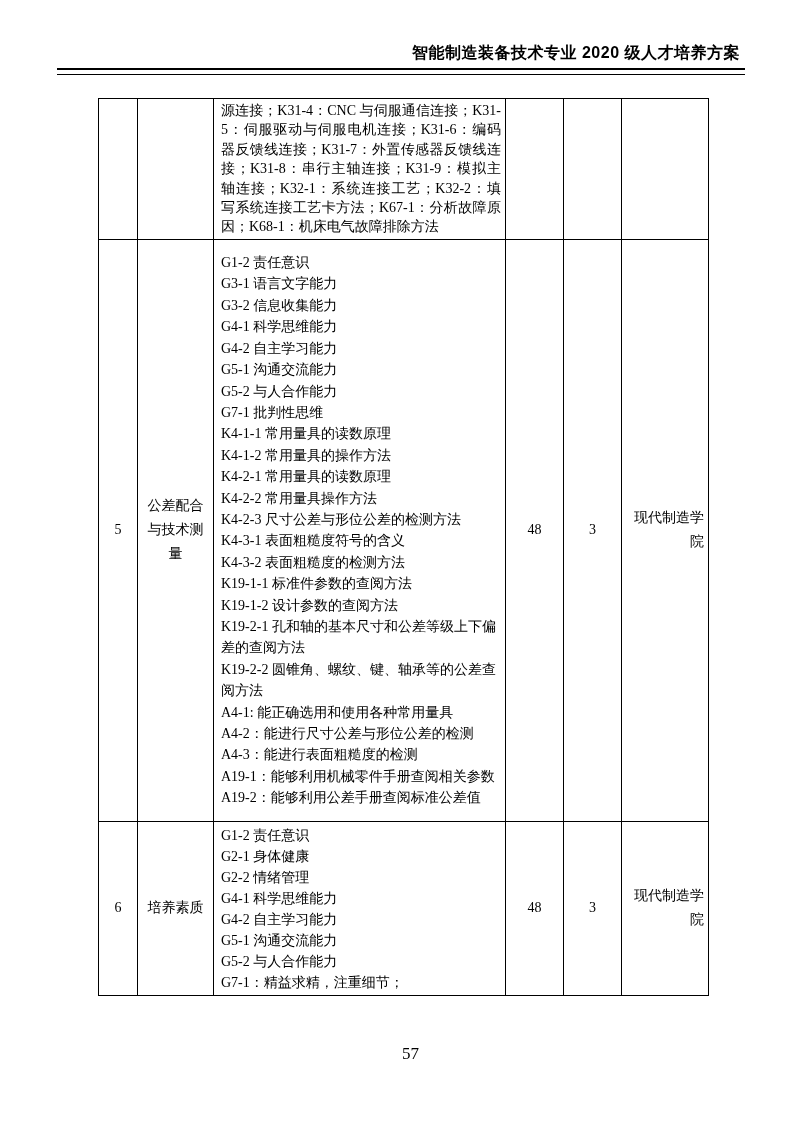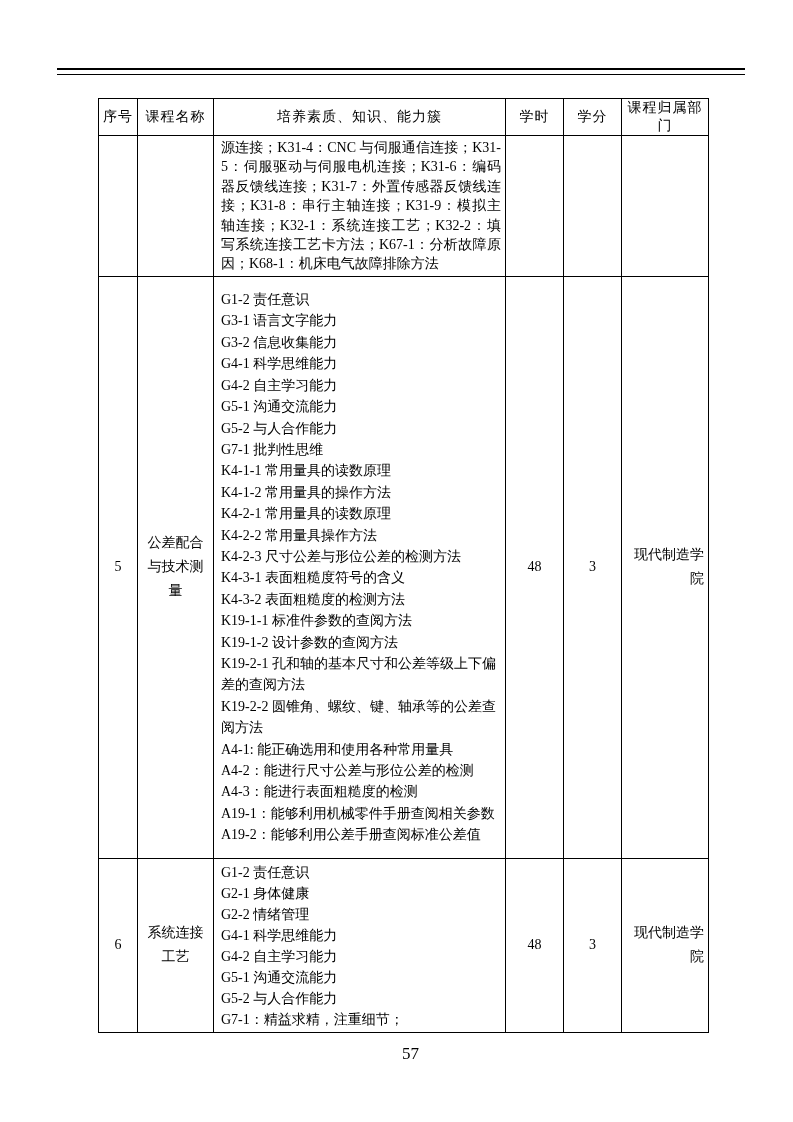--- a/index.html
+++ b/index.html
@@ -90,42 +90,35 @@
     width: 100%;
     text-align: center;
     font-size: 17px;
   }
 </style>
 </head>
 <body>
 
 <div class="page">
 
+  <div class="doc-header-title">智能制造装备技术专业 2020 级人才培养方案</div>
 
   <div class="header-rule"></div>
 
   <table class="courses">
     <colgroup>
       <col class="w-no">
         <col class="w-course">
         <col class="w-content">
       <col class="w-hours">
         <col class="w-credits">
         <col class="w-dept">
     </colgroup>
 
     <tbody>
-        <tr class="hdr">
-      <th class="col-h">序号</th>
-      <th class="col-h">课程名称</th>
-      <th class="col-h">培养素质、知识、能力簇</th>
-      <th class="col-h">学时</th>
-      <th class="col-h">学分</th>
-      <th class="col-h">课程归属部门</th>
-    </tr>
 
     <tr class="row-4c">
       <td class="c-center"></td>
       <td class="c-course"></td>
       <td class="c-content">
         <div class="txt">源连接；K31-4：CNC 与伺服通信连接；K31-5：伺服驱动与伺服电机连接；K31-6：编码器反馈线连接；K31-7：外置传感器反馈线连接；K31-8：串行主轴连接；K31-9：模拟主轴连接；K32-1：系统连接工艺；K32-2：填写系统连接工艺卡方法；K67-1：分析故障原因；K68-1：机床电气故障排除方法</div>
       </td>
       <td class="c-center"></td>
       <td class="c-center"></td>
       <td class="c-dept"></td>
@@ -160,21 +153,21 @@
 A19-1：能够利用机械零件手册查阅相关参数
 A19-2：能够利用公差手册查阅标准公差值</div>
       </td>
       <td class="c-center">48</td>
       <td class="c-center">3</td>
       <td class="c-dept">现代制造学院</td>
     </tr>
 
     <tr class="row-6">
       <td class="c-center">6</td>
-      <td class="c-course">系统连接工艺</td>
+      <td class="c-course">培养素质</td>
       <td class="c-content">
         <div class="txt">G1-2 责任意识
 G2-1 身体健康
 G2-2 情绪管理
 G4-1 科学思维能力
 G4-2 自主学习能力
 G5-1 沟通交流能力
 G5-2 与人合作能力
 G7-1：精益求精，注重细节；</div>
       </td>

